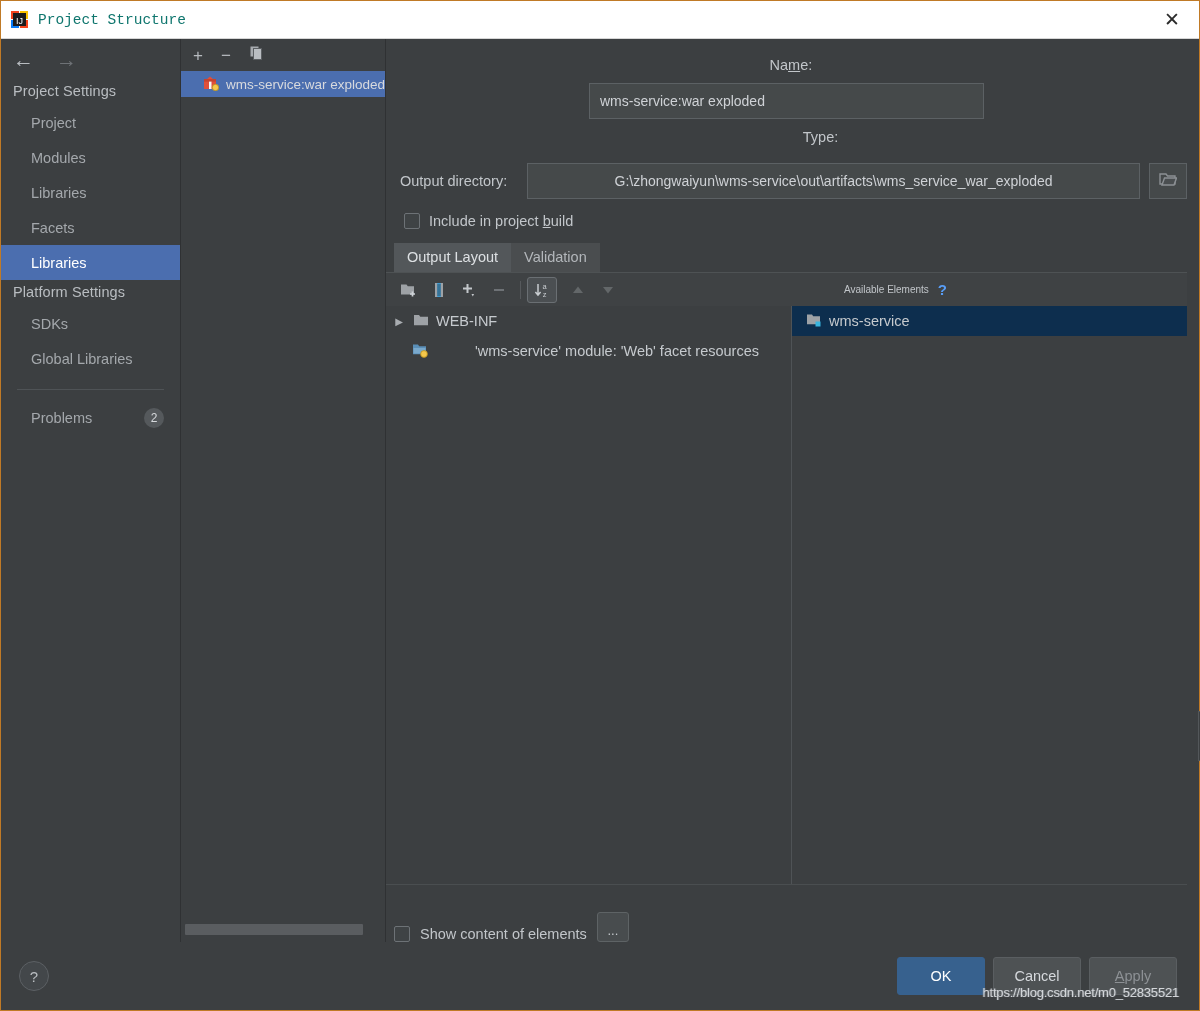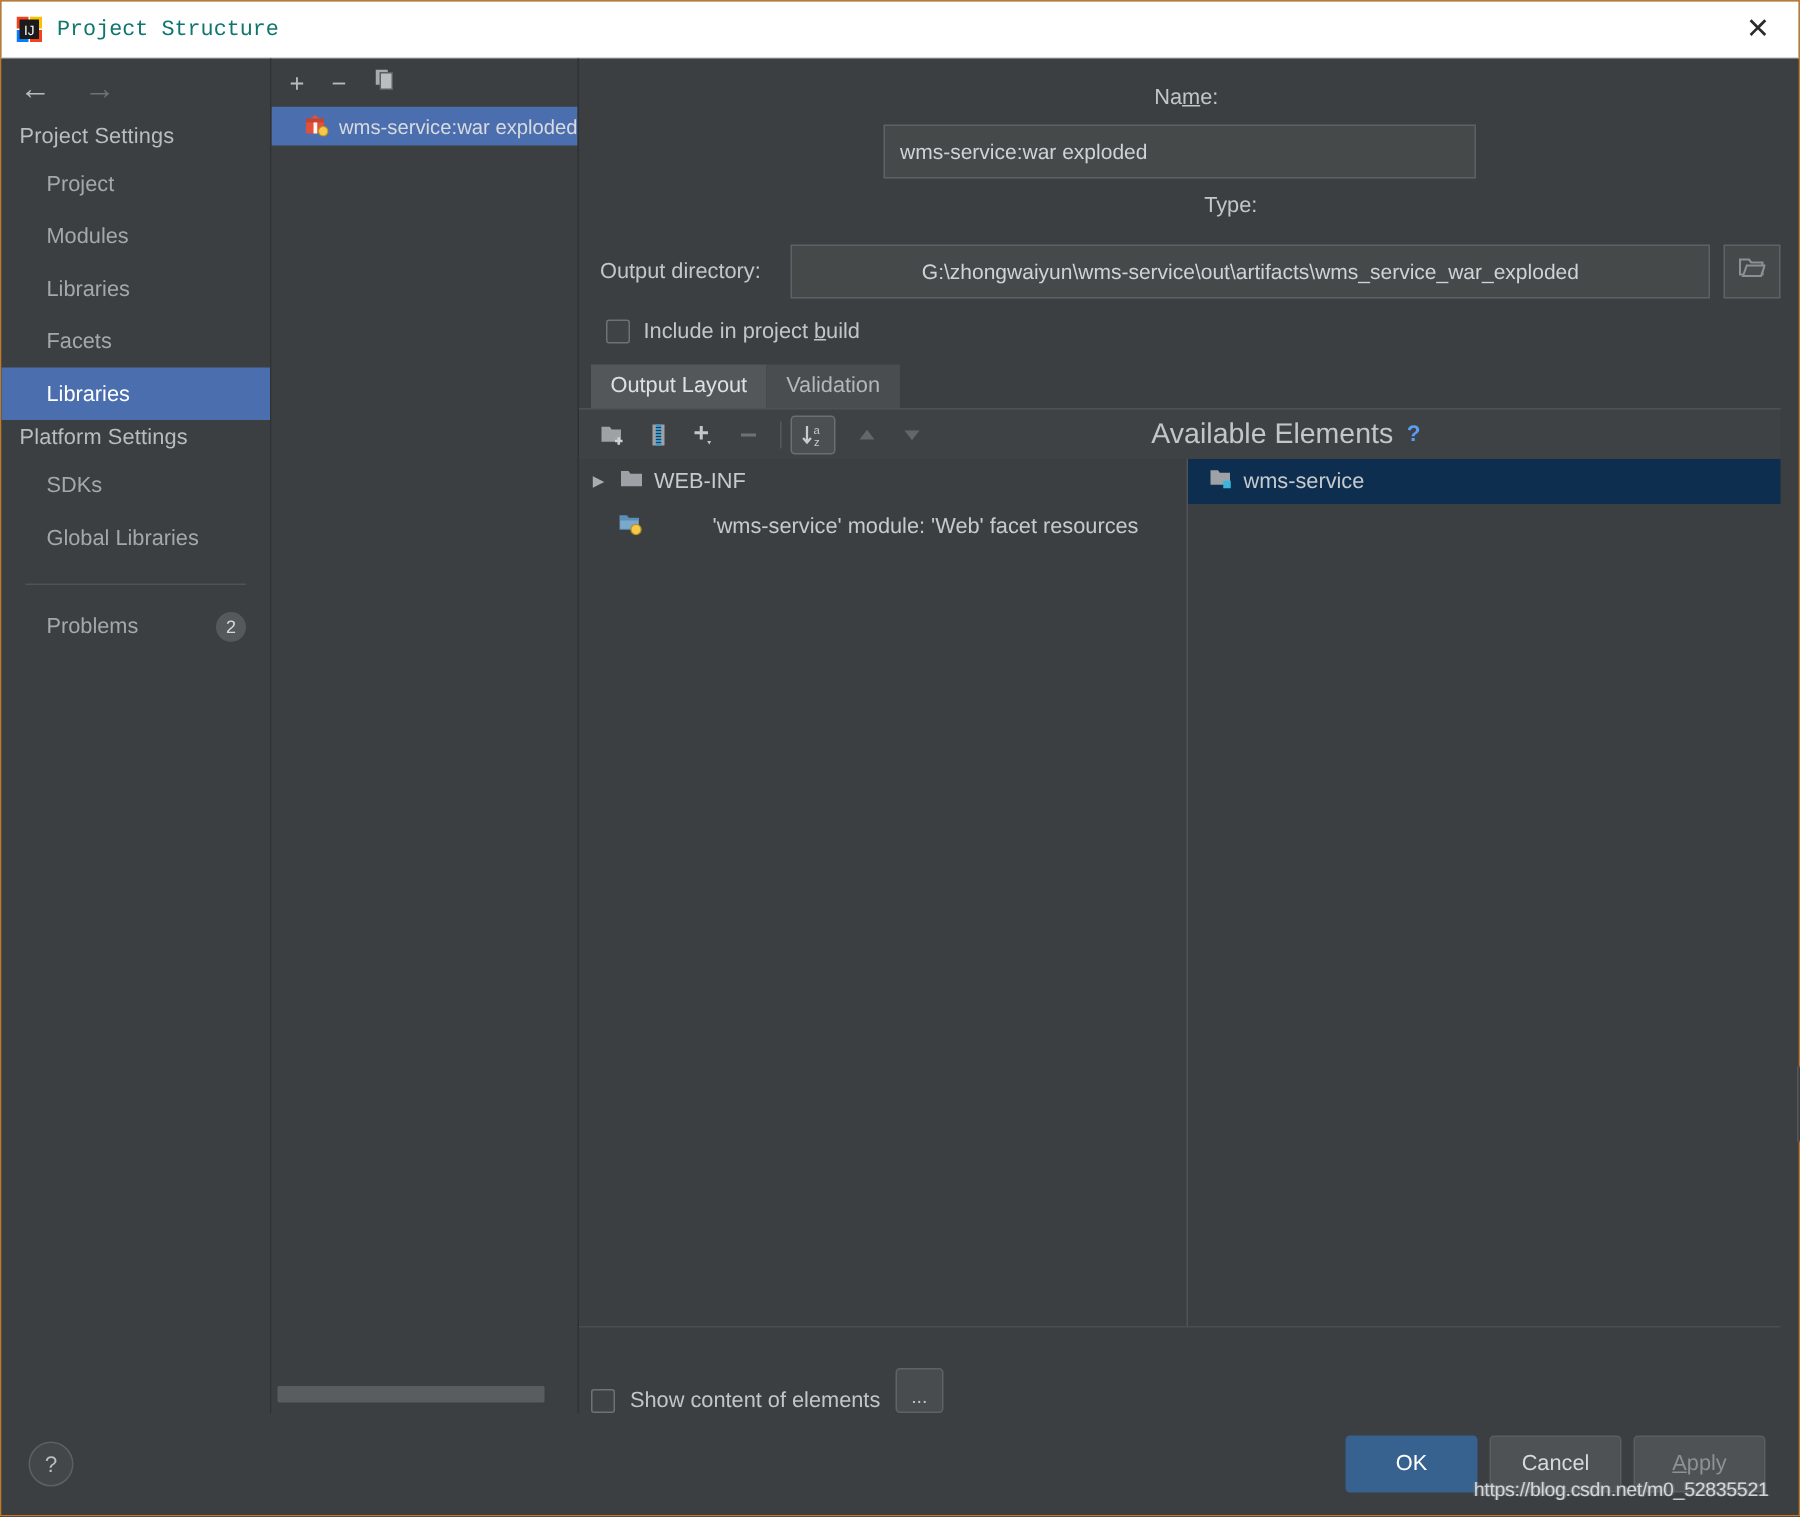--- a/index.html
+++ b/index.html
@@ -137,21 +137,21 @@
   
   .layout-toolbar {
     height: 34px; display:flex; align-items:center;
     background: #3f4244; border-top: 1px solid #4e5254;
     padding-left: 8px; gap: 0;
   }
   .lt-btn { width: 30px; height: 26px; display:flex; align-items:center; justify-content:center; }
   .lt-btn.pressed { border: 1px solid #6a6f73; background: #4b4f52; border-radius: 3px; }
   .lt-sep { width: 1px; height: 18px; background: #56595c; margin: 0 6px; }
   .avail-head { margin-left: auto; display:flex; align-items:center; gap: 9px; padding-right: 240px; }
-  .avail-lbl { font-size: 19px; color: #c2c6ca; text-align: center; }
+  .avail-lbl { font-size: 10px; color: #c2c6ca; text-align: center; }
   .help-q { color: #589df6; font-size: 15px; font-weight: bold; }
 
   
   .trees { flex: 1 1 auto; display: flex; min-height: 0; background: #3c3f41; }
   .tree-left { flex: 0 0 auto; width: 405px; background:#3c3f41; }
   .tree-right { flex: 1 1 auto; border-left: 1px solid #4f5356; background:#3c3f41; }
   .tree-row {
     height: 30px; display:flex; align-items:center; gap: 7px;
     font-size: 14.5px; color: #c6cace; padding-left: 6px; white-space: nowrap;
   }

